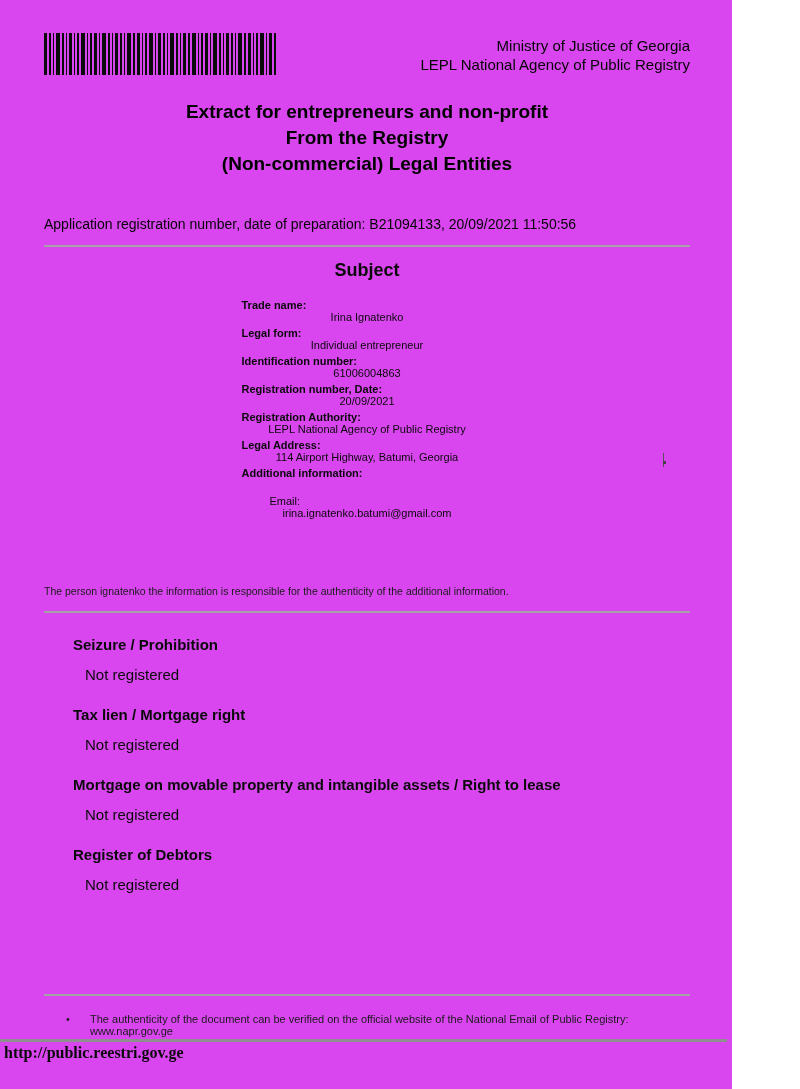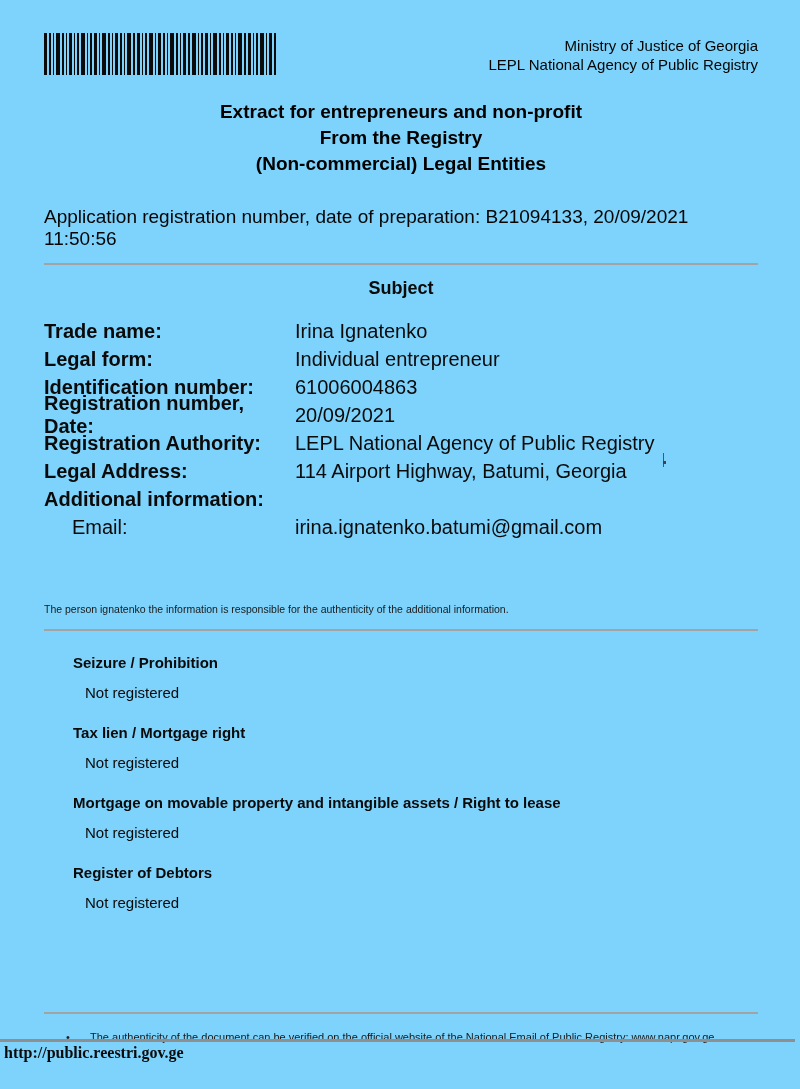--- a/index.html
+++ b/index.html
@@ -4,23 +4,23 @@
 <style>
   * { margin: 0; padding: 0; box-sizing: border-box; }
   html, body { background: #ffffff; }
   body {
     font-family: "Liberation Sans", sans-serif;
     color: #0a0a0a;
     -webkit-font-smoothing: antialiased;
   }
   .page {
     position: relative;
-    width: 800px;
+    width: 732px;
     height: 1089px;
-    background: #7dd3fc;
+    background: #d946ef;
     overflow: hidden;
   }
   .content {
     padding: 33px 42px 0 44px;
   }
 
   
   .header-row {
     display: flex;
     justify-content: space-between;
@@ -40,22 +40,22 @@
     margin-top: 24px;
     text-align: center;
     font-size: 19px;
     font-weight: bold;
     line-height: 26px;
     color: #000;
   }
 
   
   .app-line {
-    margin-top: 29px;
-    font-size: 19px;
+    margin-top: 39px;
+    font-size: 14px;
     color: #050505;
   }
 
   .rule {
     border: none;
     height: 2px;
     background: #a3a3a3;
     margin-top: 13px;
   }
 
@@ -64,21 +64,22 @@
     text-align: center;
     font-size: 18px;
     font-weight: bold;
   }
 
   .fields { margin-top: 18px; }
   .field-row {
     display: flex;
     height: 28px;
     align-items: center;
-    font-size: 20px;
+    font-size: 11px;
+    flex-direction: column;
   }
   .field-label {
     width: 251px;
     font-weight: bold;
     flex-shrink: 0;
   }
   .field-row.indent .field-label {
     font-weight: normal;
     padding-left: 28px;
   }

